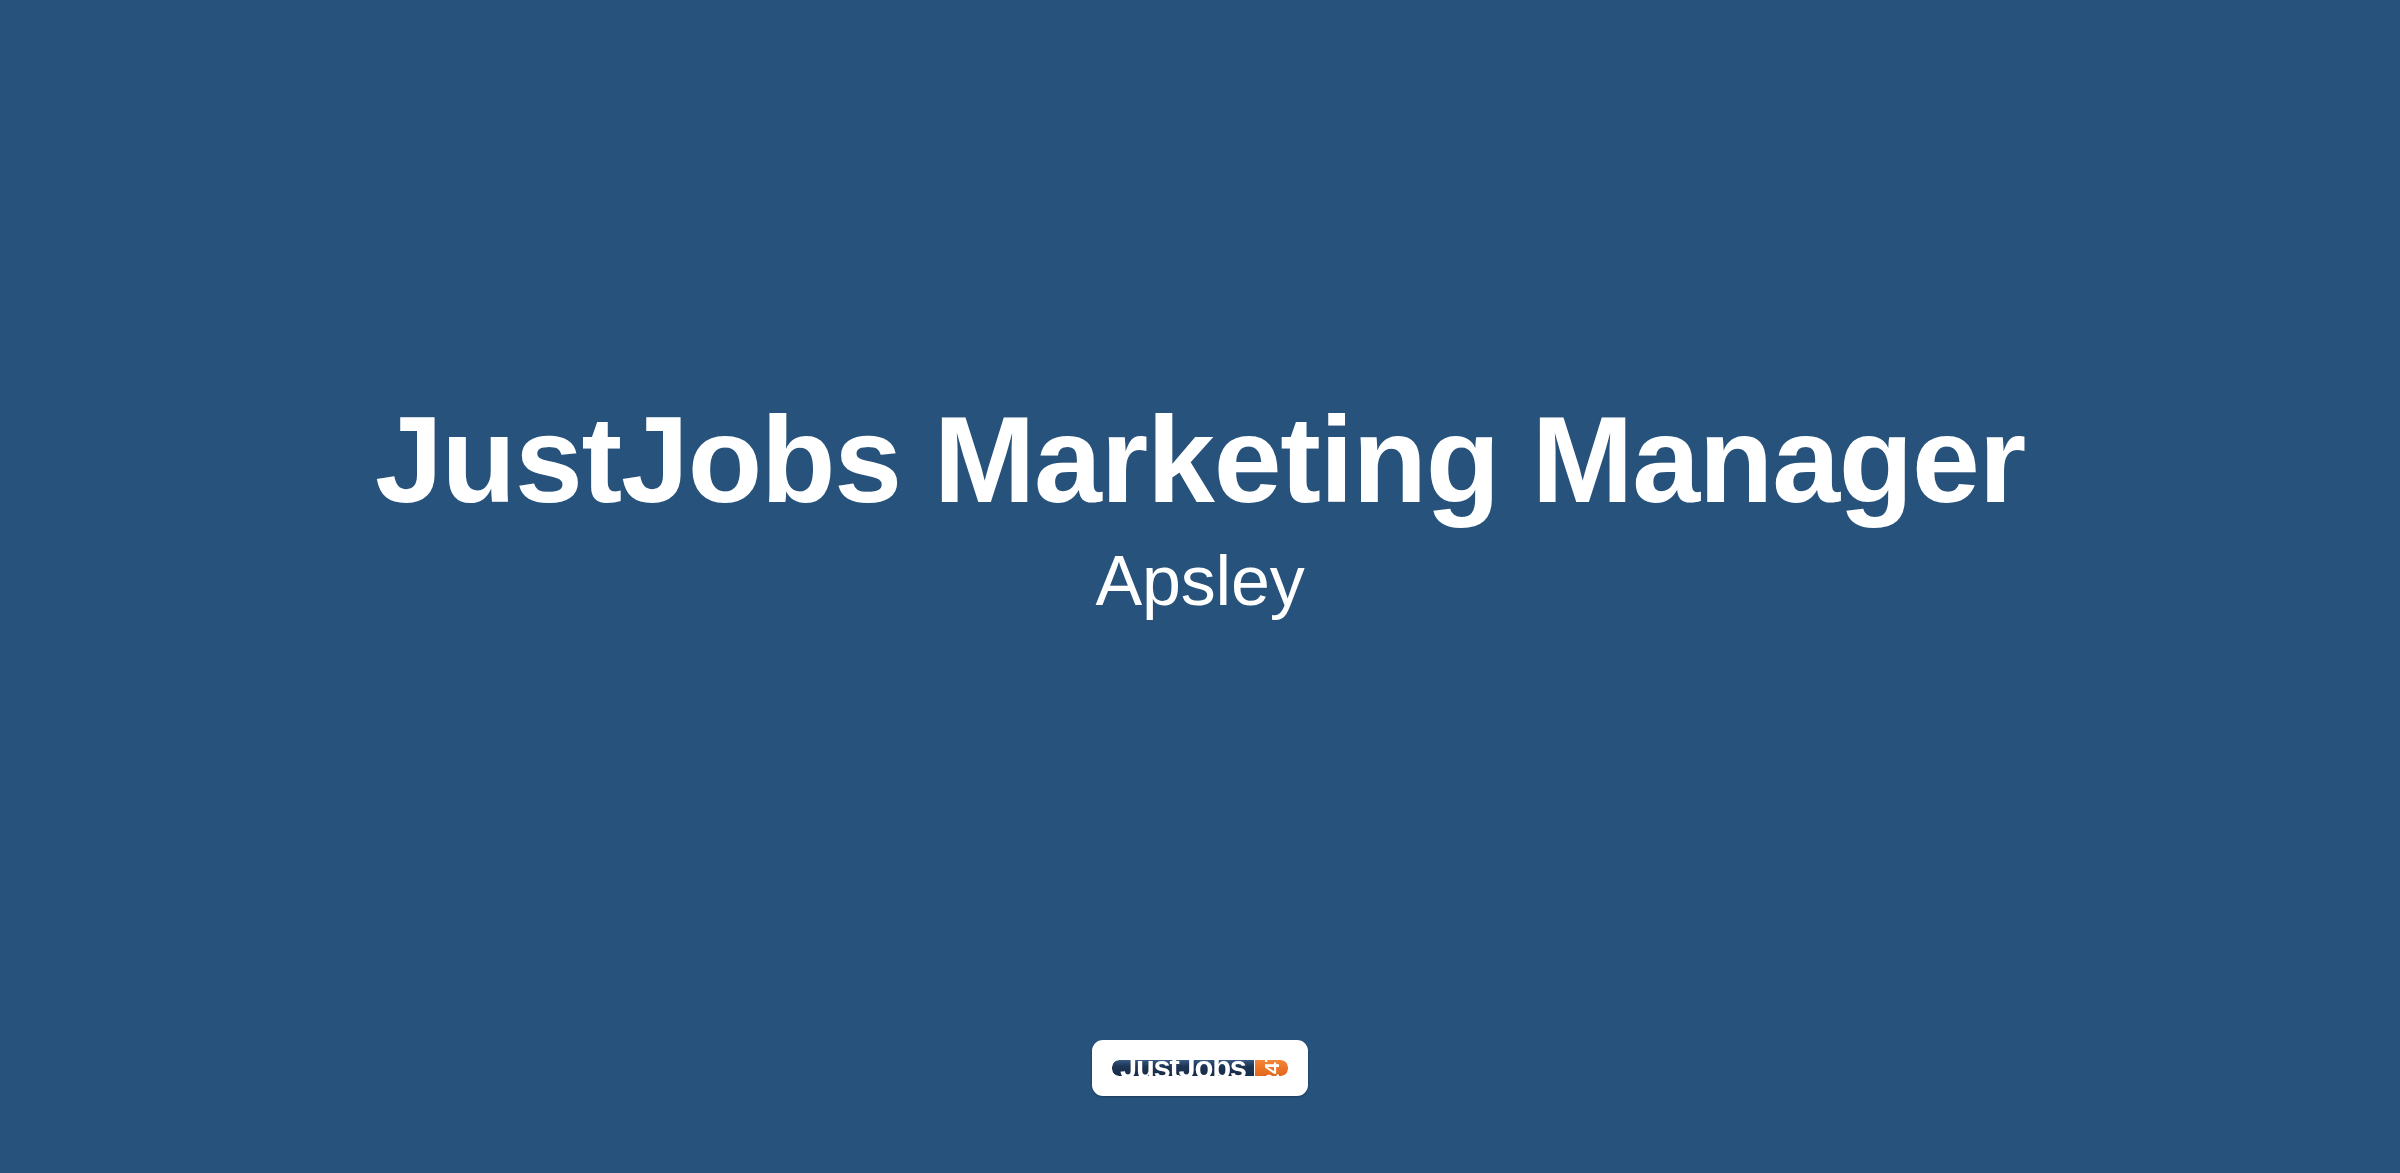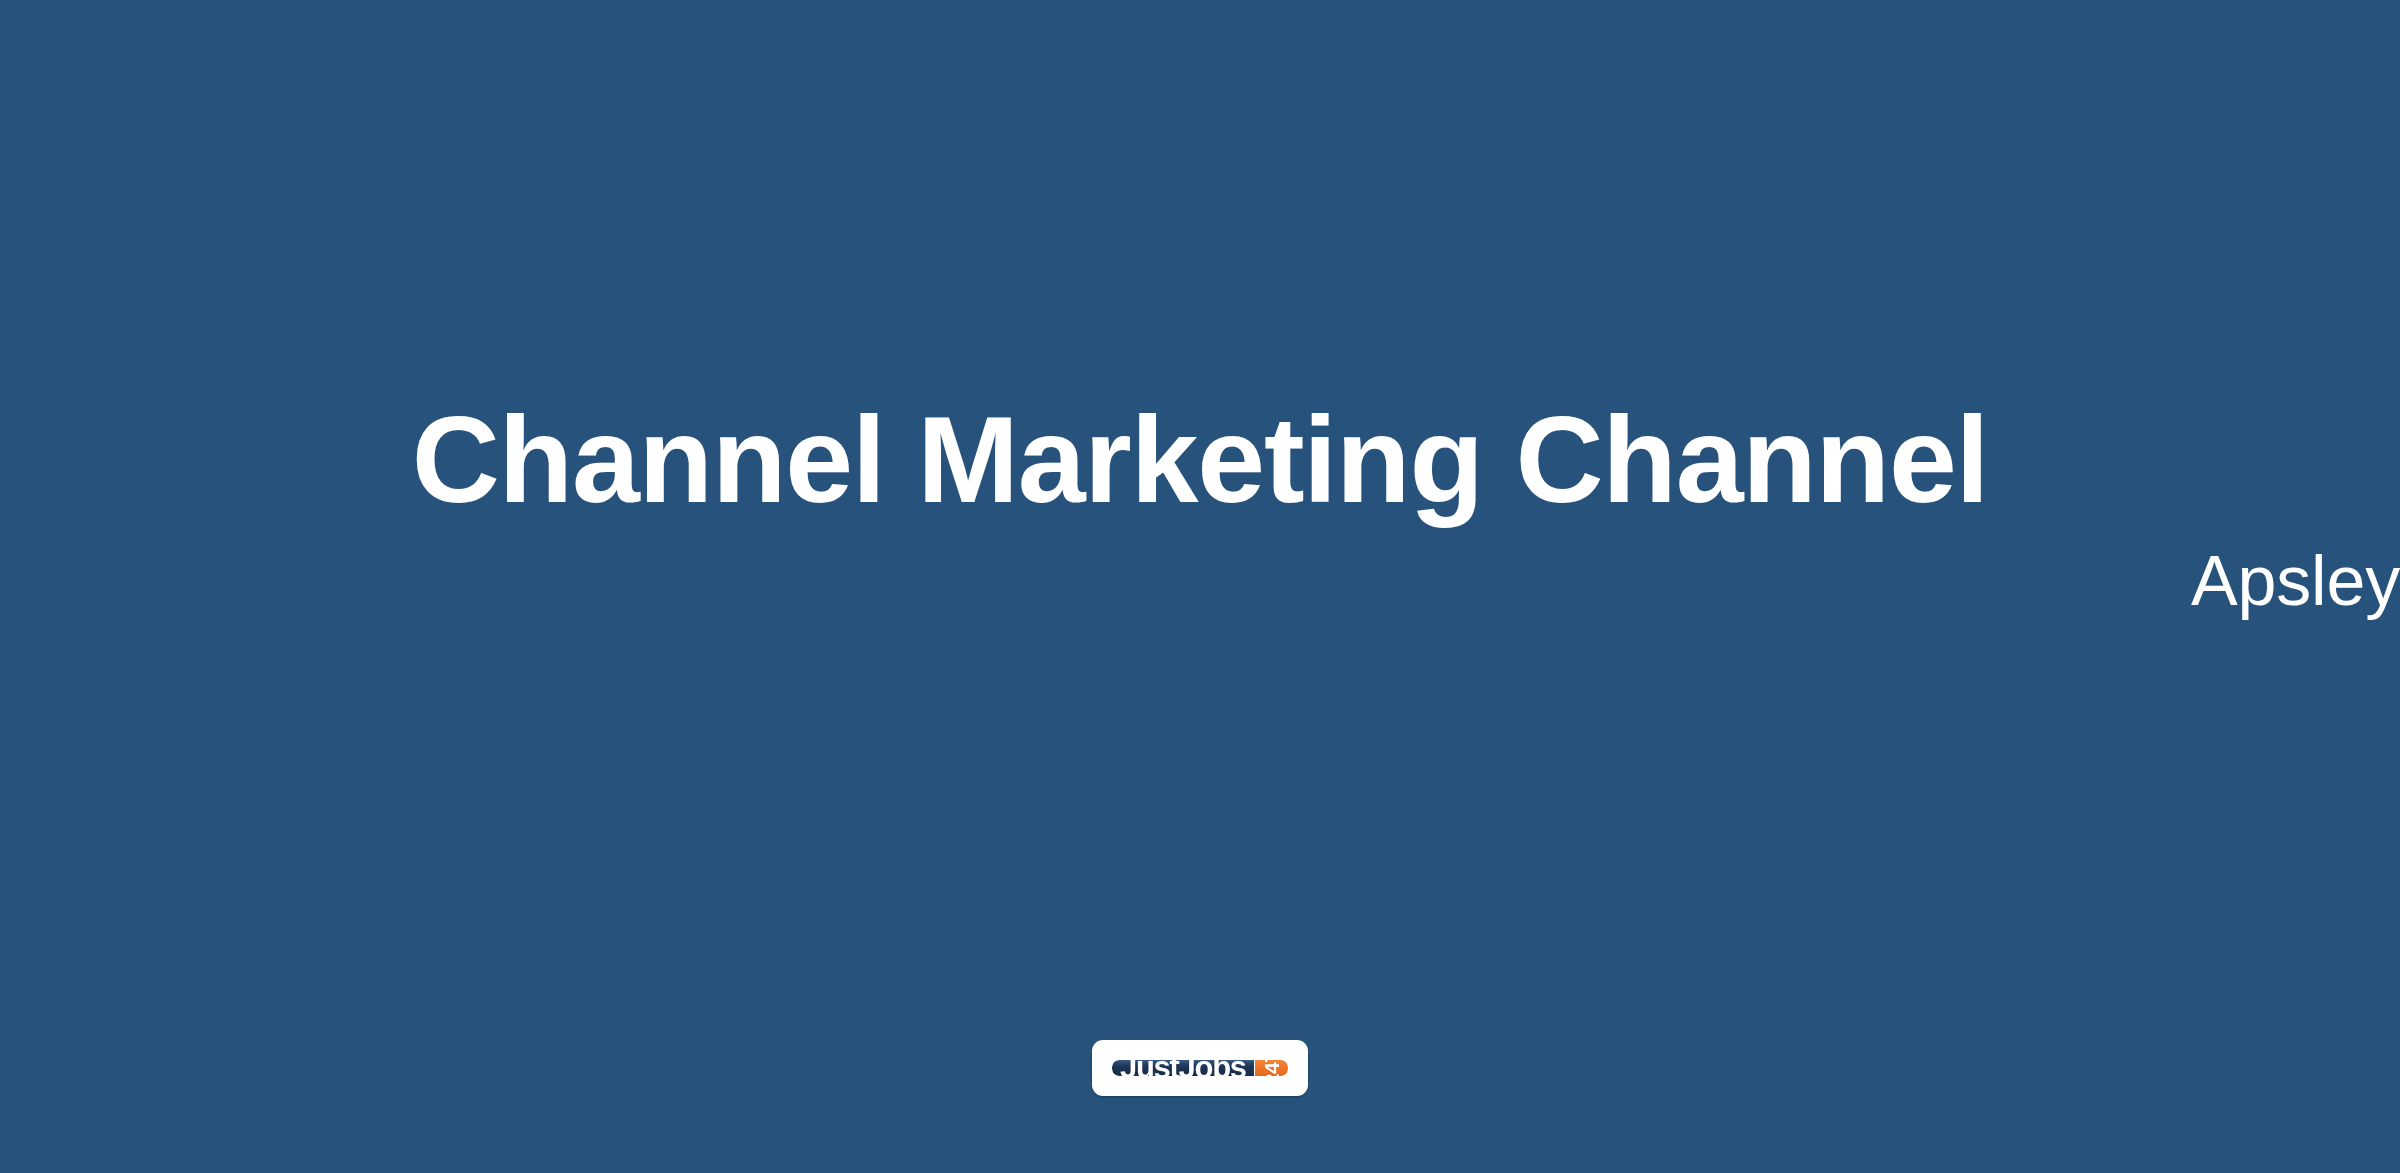--- a/index.html
+++ b/index.html
@@ -48,21 +48,20 @@
   .job-company {
     margin: 0;
     margin-top: 12px;
     font-family: "Liberation Sans", sans-serif;
     font-size: 70px;
     font-weight: 400;
     line-height: 1.15;
     letter-spacing: -0.2px;
     color: #ffffff;
     white-space: nowrap;
-    text-align: right;
   }
 
   
   .footer-brand {
     position: absolute;
     left: 0;
     right: 0;
     top: 1040px;
     display: flex;
     justify-content: center;
@@ -139,21 +138,21 @@
     transform: rotate(-90deg);
     white-space: nowrap;
   }
 </style>
 </head>
 <body>
 
 <div class="job-splash">
 
   <div class="hero">
-    <h1 class="job-title">Channel Marketing Channel</h1>
+    <h1 class="job-title">JustJobs Marketing Manager</h1>
     <p class="job-company">Apsley</p>
   </div>
 
   <div class="footer-brand">
     <div class="brand-logo">
       <div class="brand-logo-inner">
         <div class="brand-wordmark">
           <span class="brand-wordmark-text">JustJobs</span>
         </div>
         <div class="brand-badge">

